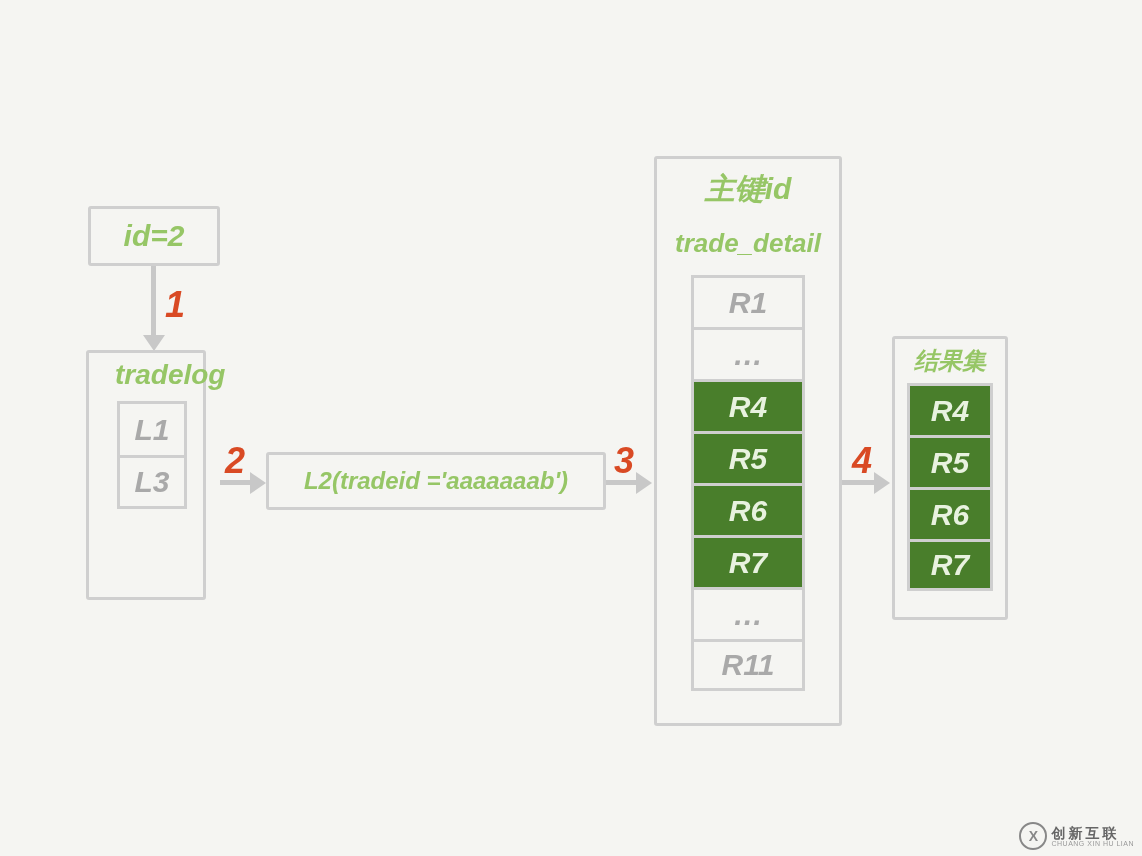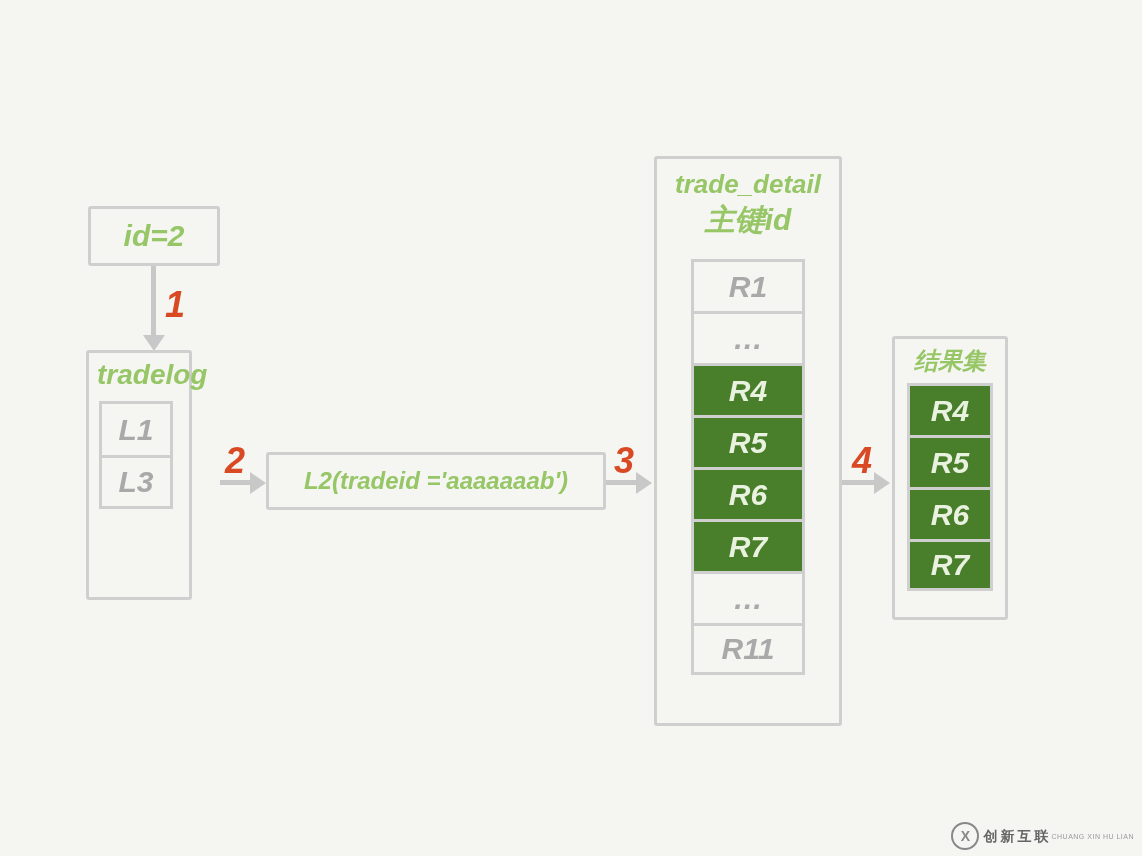--- a/index.html
+++ b/index.html
@@ -87,61 +87,61 @@
   }
   .watermark .wm-icon {
     width: 24px; height: 24px;
     border: 2px solid #888;
     border-radius: 50%;
     display: flex; align-items: center; justify-content: center;
     font-weight: bold; font-size: 14px; color: #888;
     font-style: normal;
   }
   .watermark .wm-text {
-    display: flex; flex-direction: row; line-height: 1; align-items: center;
+    display: flex; flex-direction: column; line-height: 1;
   }
   .watermark .wm-text .cn { font-size: 14px; font-weight: 600; letter-spacing: 3px;}
   .watermark .wm-text .en { font-size: 7px; letter-spacing: 0.5px; color:#999;}
 </style>
 </head>
 <body>
 
 <div class="canvas">
 
   <div class="box" style="left:88px; top:206px; width:132px; height:60px; display:flex; align-items:center; justify-content:center;">
     <span class="label-green">id=2</span>
   </div>
 
   <div class="arrow-line" style="left:151px; top:266px; width:5px; height:72px;"></div>
   <div class="arrow-head" style="left:143px; top:335px; border-left:11px solid transparent; border-right:11px solid transparent; border-top:16px solid #c8c8c8;"></div>
   <div class="step-num" style="left:165px; top:284px;">1</div>
 
-  <div class="box" style="left:86px; top:350px; width:106px; height:250px; padding:6px 10px 10px 4px;">
+  <div class="box" style="left:86px; top:350px; width:120px; height:250px; padding:6px 10px 10px 22px;">
     <div class="label-green" style="text-align:left; padding-left:4px; font-size:28px; margin-bottom:10px;">tradelog</div>
     <div style="margin:8px 6px;">
       <div class="cell" style="height:54px;">L1</div>
       <div class="cell" style="height:54px;">L3</div>
     </div>
   </div>
 
   <div class="arrow-line" style="left:220px; top:480px; width:33px; height:5px;"></div>
   <div class="arrow-head" style="left:250px; top:472px; border-top:11px solid transparent; border-bottom:11px solid transparent; border-left:16px solid #c8c8c8;"></div>
   <div class="step-num" style="left:225px; top:440px;">2</div>
 
   <div class="box" style="left:266px; top:452px; width:340px; height:58px; display:flex; align-items:center; justify-content:center;">
     <span class="label-green" style="font-size:24px;">L2(tradeid ='aaaaaaab')</span>
   </div>
 
   <div class="arrow-line" style="left:606px; top:480px; width:33px; height:5px;"></div>
   <div class="arrow-head" style="left:636px; top:472px; border-top:11px solid transparent; border-bottom:11px solid transparent; border-left:16px solid #c8c8c8;"></div>
   <div class="step-num" style="left:614px; top:440px;">3</div>
 
   <div class="box" style="left:654px; top:156px; width:188px; height:570px; padding:10px 12px;">
+    <div class="label-green-lg" style="font-size:30px; margin-bottom:18px;">主键id</div>
     <div class="label-green-lg" style="font-size:26px;">trade_detail</div>
-    <div class="label-green-lg" style="font-size:30px; margin-bottom:18px;">主键id</div>
     <div style="margin:16px 22px;">
       <div class="cell" style="height:52px;">R1</div>
       <div class="cell" style="height:52px;">…</div>
       <div class="cell cell-dark" style="height:52px;">R4</div>
       <div class="cell cell-dark" style="height:52px;">R5</div>
       <div class="cell cell-dark" style="height:52px;">R6</div>
       <div class="cell cell-dark" style="height:52px;">R7</div>
       <div class="cell" style="height:52px;">…</div>
       <div class="cell" style="height:52px;">R11</div>
     </div>

